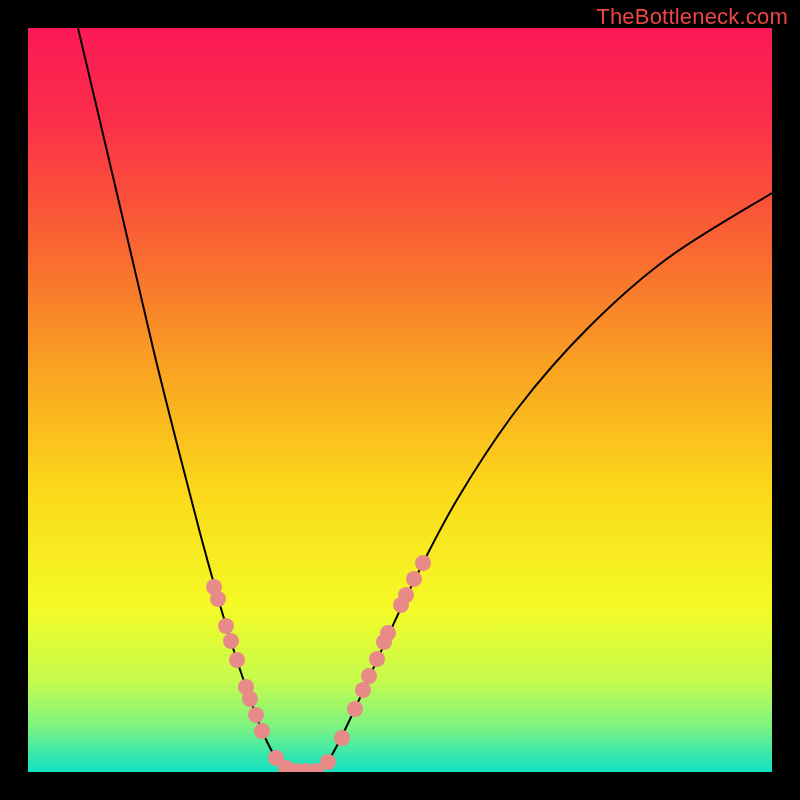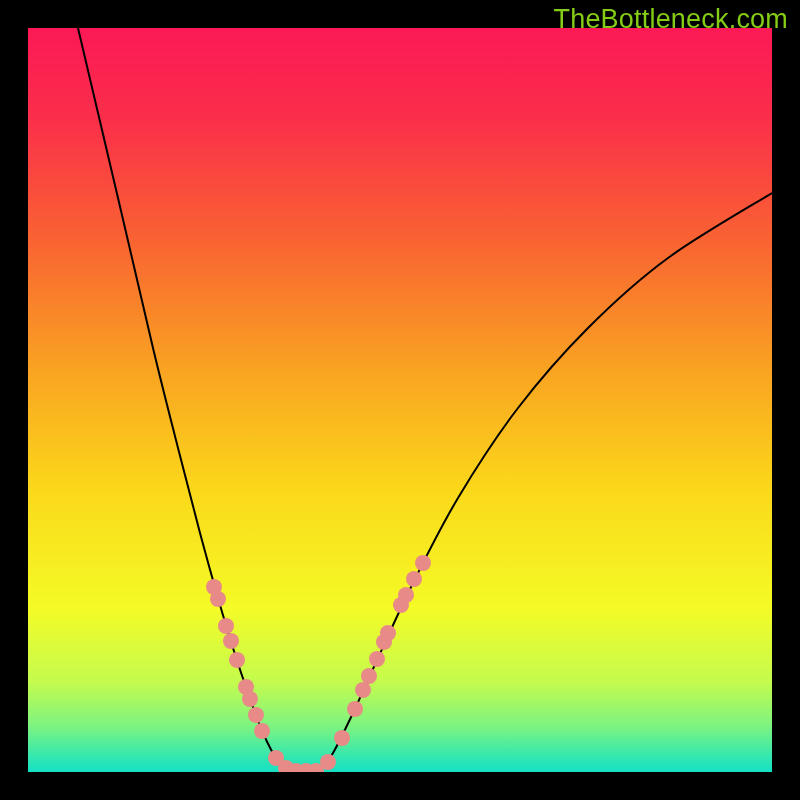--- a/index.html
+++ b/index.html
@@ -25,22 +25,22 @@
     overflow: hidden;
   }
   .gradient {
     position: absolute;
     inset: 0;
   }
   .watermark {
     position: absolute;
     top: 4px;
     right: 12px;
-    color: #84cc16;
-    font-size: 27px;
+    color: #ef4444;
+    font-size: 22px;
     font-weight: 500;
     letter-spacing: 0.2px;
   }
   svg.curve {
     position: absolute;
     inset: 0;
     width: 100%;
     height: 100%;
     overflow: visible;
   }

